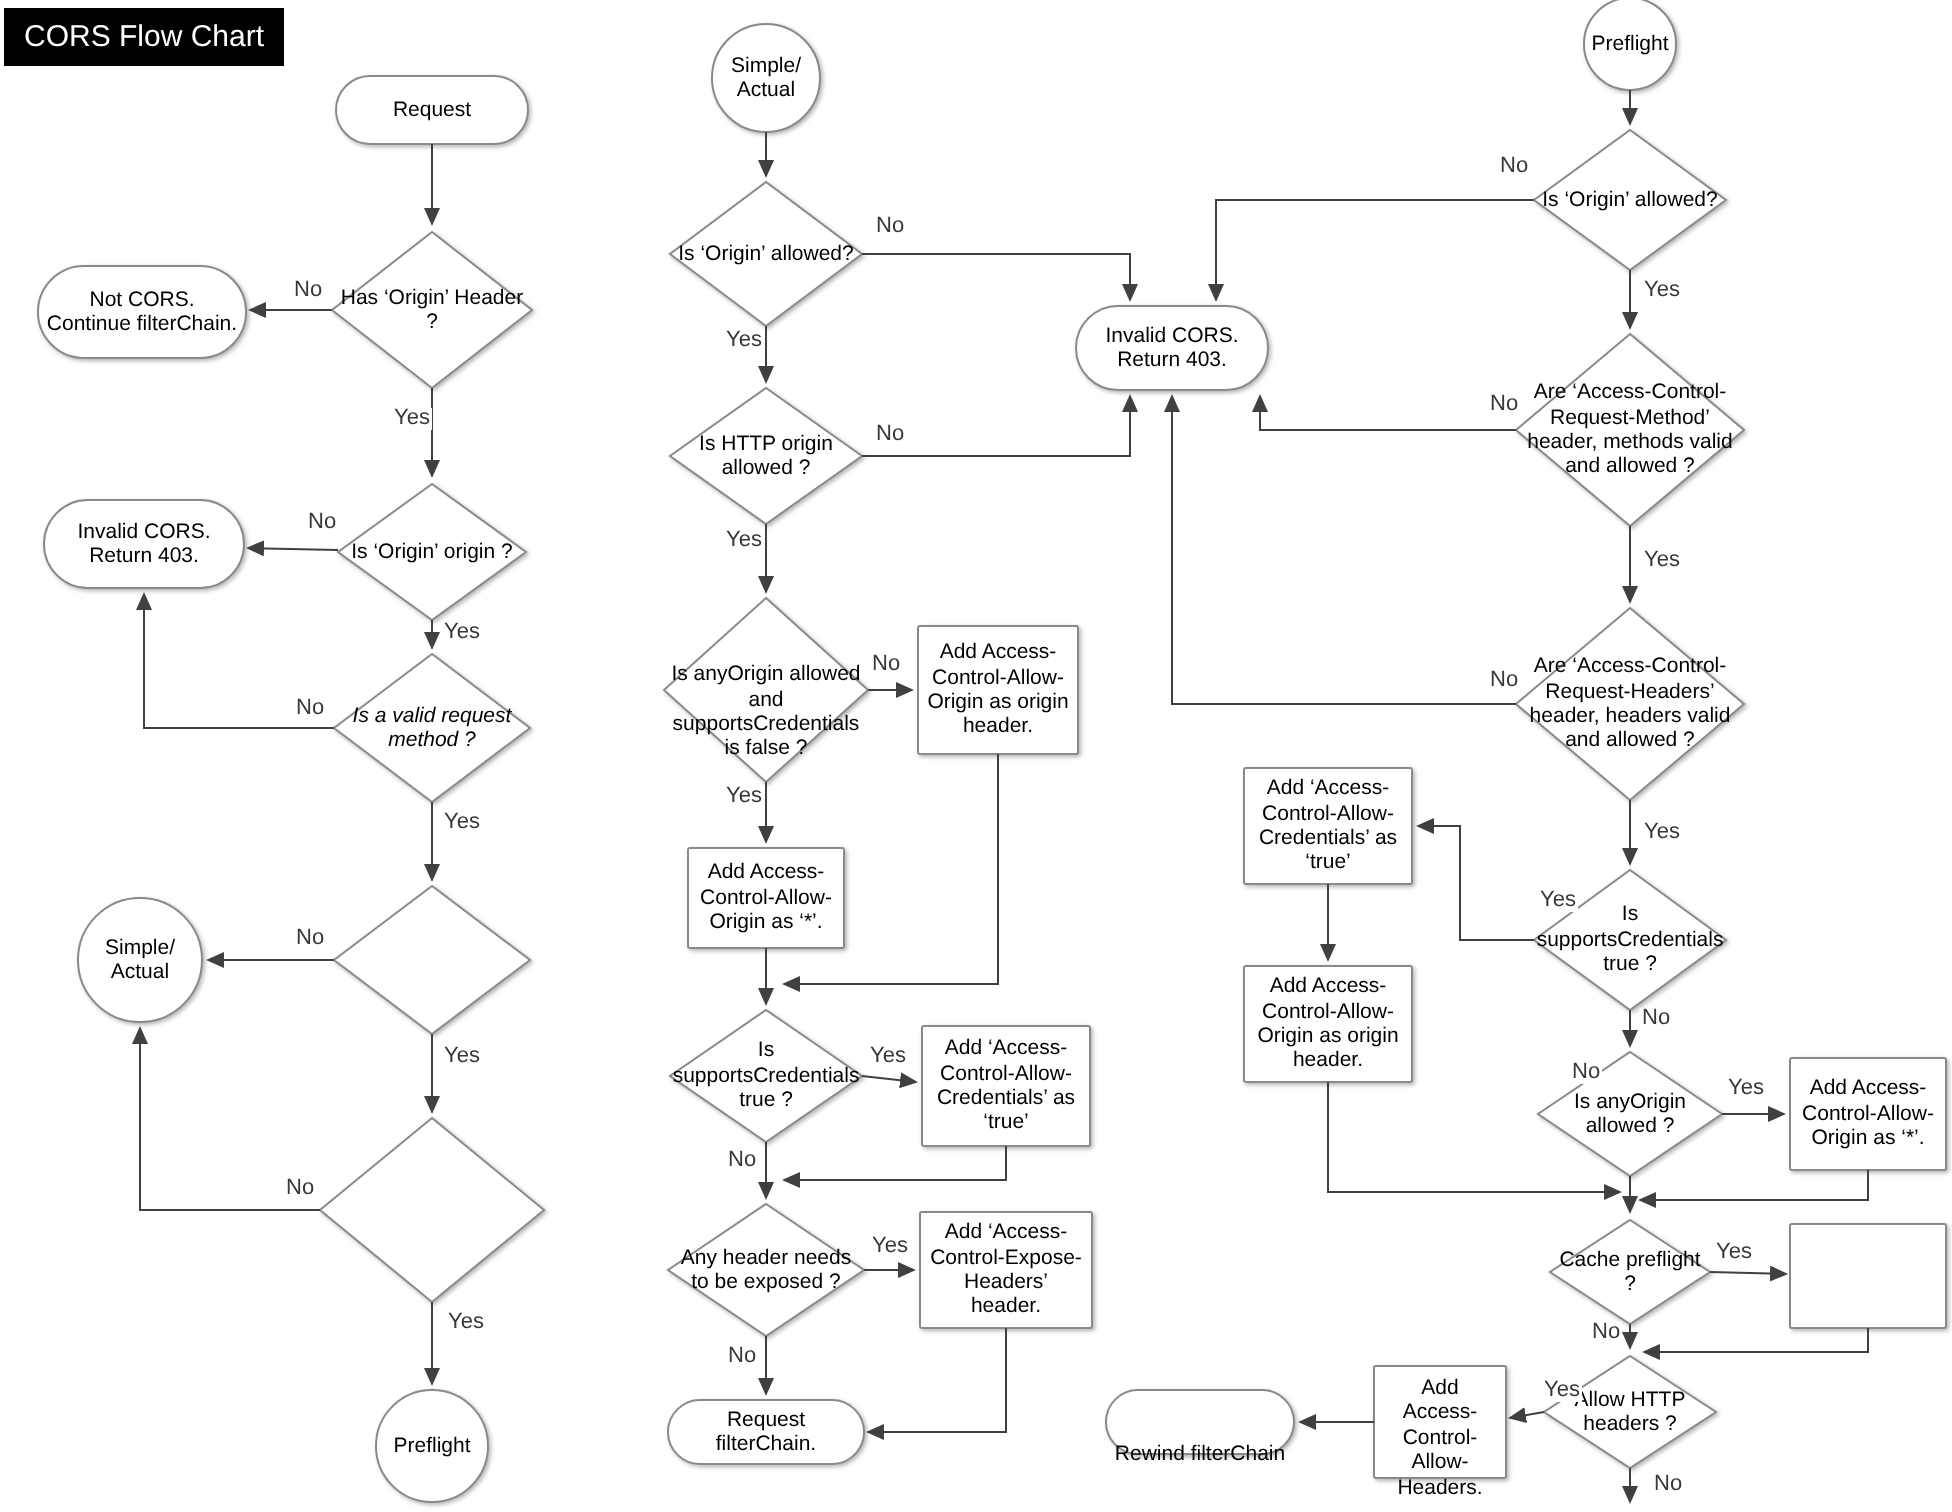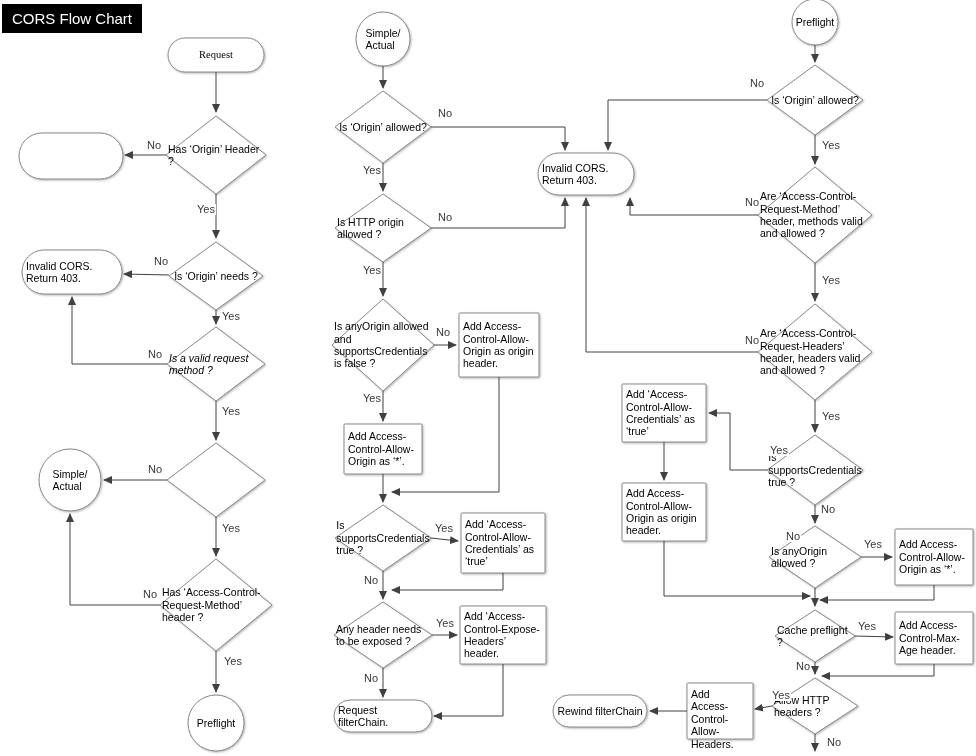--- a/index.html
+++ b/index.html
@@ -1,21 +1,21 @@
 <!DOCTYPE html>
 <html><head>
 <meta charset="utf-8">
 <style>
   html,body{margin:0;padding:0;background:#fff;}
   .canvas{position:relative;width:976px;height:756px;background:#ffffff;
           font-family:"Liberation Sans",sans-serif;overflow:hidden;}
   svg.layer{position:absolute;left:0;top:0;}
   #nodes,#labels{position:absolute;left:0;top:0;width:100%;height:100%;pointer-events:none;}
   .node-label{position:absolute;display:flex;align-items:center;justify-content:center;
-              font-size:10.5px;line-height:1.18;color:#000;
+              text-align:center;font-size:10.5px;line-height:1.18;color:#000;
               white-space:pre-line;overflow-wrap:break-word;}
   .edge-label{position:absolute;font-size:11px;color:#383838;background:#fff;
               padding:0 1px;line-height:1;}
   .title-box{position:absolute;left:2px;top:4px;background:#000;color:#fff;
              font-size:15px;padding:6px 10px;}
   .shape{fill:#fff;stroke:#8a8a8a;stroke-width:1;
          filter:drop-shadow(1.5px 1.5px 1px rgba(70,70,70,0.40));}
   .edge{fill:none;stroke:#404040;stroke-width:1;}
 </style>
 </head>
@@ -105,56 +105,55 @@
       <path d="M815,588 L815,606" class="edge" marker-end="url(#arrow)"></path>
       <path d="M934,585 L934,600 L820,600" class="edge" marker-end="url(#arrow)"></path>
       <path d="M855,636 L893,637" class="edge" marker-end="url(#arrow)"></path>
       <path d="M815,662 L815,674" class="edge" marker-end="url(#arrow)"></path>
       <path d="M934,664 L934,676 L822,676" class="edge" marker-end="url(#arrow)"></path>
       <path d="M772,706 L755,709" class="edge" marker-end="url(#arrow)"></path>
       <path d="M687,711 L650,711" class="edge" marker-end="url(#arrow)"></path>
       <path d="M815,734 L815,751" class="edge" marker-end="url(#arrow)"></path>
     </svg>
   <div id="nodes">
-      <div class="node-label" style="left: 172px; top: 38px; width: 88px; height: 34px; font-family: Liberation Serif, serif;">Request</div>
+      <div class="node-label" style="left: 172px; top: 38px; width: 88px; height: 34px;">Request</div>
       <div class="node-label" style="left: 168px; top: 116px; width: 96px; height: 78px;">Has ‘Origin’ Header ?</div>
-      <div class="node-label" style="left: 171px; top: 242px; width: 90px; height: 68px;">Is ‘Origin’ needs ?</div>
+      <div class="node-label" style="left: 23px; top: 133px; width: 96px; height: 46px;">Not CORS. Continue filterChain.</div>
+      <div class="node-label" style="left: 171px; top: 242px; width: 90px; height: 68px;">Is ‘Origin’ origin ?</div>
       <div class="node-label" style="left: 26px; top: 250px; width: 92px; height: 44px;">Invalid CORS. Return 403.</div>
       <div class="node-label" style="left: 169px; top: 327px; width: 94px; height: 74px; font-style: italic;">Is a valid request method ?</div>
       <div class="node-label" style="left: 43px; top: 449px; width: 54px; height: 62px;">Simple/
 Actual</div>
-      <div class="node-label" style="left: 162px; top: 559px; width: 108px; height: 92px;">Has ‘Access-Control-Request-Method’ header ?</div>
       <div class="node-label" style="left: 192px; top: 695px; width: 48px; height: 56px;">Preflight</div>
       <div class="node-label" style="left: 360px; top: 12px; width: 46px; height: 54px;">Simple/
 Actual</div>
       <div class="node-label" style="left: 337px; top: 91px; width: 92px; height: 72px;">Is ‘Origin’ allowed?</div>
       <div class="node-label" style="left: 542px; top: 153px; width: 88px; height: 42px;">Invalid CORS. Return 403.</div>
       <div class="node-label" style="left: 337px; top: 194px; width: 92px; height: 68px;">Is HTTP origin allowed ?</div>
-      <div class="node-label" style="left: 334px; top: 299px; width: 98px; height: 92px;">Is anyOrigin allowed and supportsCredentials is false ?</div>
+      <div class="node-label" style="left: 334px; top: 310px; width: 98px; height: 92px;">Is anyOrigin allowed and supportsCredentials is false ?</div>
       <div class="node-label" style="left: 463px; top: 313px; width: 72px; height: 64px;">Add Access-Control-Allow-Origin as origin header.</div>
       <div class="node-label" style="left: 348px; top: 424px; width: 70px; height: 50px;">Add Access-Control-Allow-Origin as ‘*’.</div>
       <div class="node-label" style="left: 337px; top: 505px; width: 92px; height: 66px;">Is supportsCredentials true ?</div>
       <div class="node-label" style="left: 465px; top: 513px; width: 76px; height: 60px;">Add ‘Access-Control-Allow-Credentials’ as ‘true’</div>
       <div class="node-label" style="left: 464px; top: 606px; width: 78px; height: 58px;">Add ‘Access-Control-Expose-Headers’ header.</div>
       <div class="node-label" style="left: 336px; top: 602px; width: 94px; height: 66px;">Any header needs to be exposed ?</div>
       <div class="node-label" style="left: 338px; top: 700px; width: 90px; height: 32px;">Request filterChain.</div>
       <div class="node-label" style="left: 796px; top: -1px; width: 38px; height: 46px;">Preflight</div>
       <div class="node-label" style="left: 769px; top: 65px; width: 92px; height: 70px;">Is ‘Origin’ allowed?</div>
       <div class="node-label" style="left: 760px; top: 167px; width: 110px; height: 96px;">Are ‘Access-Control-Request-Method’ header, methods valid and allowed ?</div>
       <div class="node-label" style="left: 760px; top: 304px; width: 110px; height: 96px;">Are ‘Access-Control-Request-Headers’ header, headers valid and allowed ?</div>
       <div class="node-label" style="left: 769px; top: 435px; width: 92px; height: 70px;">Is supportsCredentials true ?</div>
       <div class="node-label" style="left: 626px; top: 384px; width: 76px; height: 58px;">Add ‘Access-Control-Allow-Credentials’ as ‘true’</div>
       <div class="node-label" style="left: 626px; top: 483px; width: 76px; height: 58px;">Add Access-Control-Allow-Origin as origin header.</div>
       <div class="node-label" style="left: 771px; top: 526px; width: 88px; height: 62px;">Is anyOrigin allowed ?</div>
       <div class="node-label" style="left: 899px; top: 529px; width: 70px; height: 56px;">Add Access-Control-Allow-Origin as ‘*’.</div>
       <div class="node-label" style="left: 777px; top: 610px; width: 76px; height: 52px;">Cache preflight ?</div>
-      <div class="node-label" style="left: 899px; top: 612px; width: 70px; height: 52px;">Add Access-Control-Max-Age header.</div>
       <div class="node-label" style="left: 774px; top: 678px; width: 82px; height: 56px;">Allow HTTP headers ?</div>
       <div class="node-label" style="left: 691px; top: 691px; width: 58px; height: 56px;">Add Access-Control-Allow-Headers.</div>
-      <div class="node-label" style="left: 557px; top: 695px; width: 86px; height: 32px;">Rewind filterChain</div>
+      <div class="node-label" style="left: 557px; top: 711px; width: 86px; height: 32px;">Rewind filterChain</div>
     </div>
   <div id="labels">
       <div class="edge-label" style="left: 146px; top: 140px;">No</div>
       <div class="edge-label" style="left: 196px; top: 204px;">Yes</div>
       <div class="edge-label" style="left: 153px; top: 256px;">No</div>
       <div class="edge-label" style="left: 221px; top: 311px;">Yes</div>
       <div class="edge-label" style="left: 147px; top: 349px;">No</div>
       <div class="edge-label" style="left: 221px; top: 406px;">Yes</div>
       <div class="edge-label" style="left: 147px; top: 464px;">No</div>
       <div class="edge-label" style="left: 221px; top: 523px;">Yes</div>

